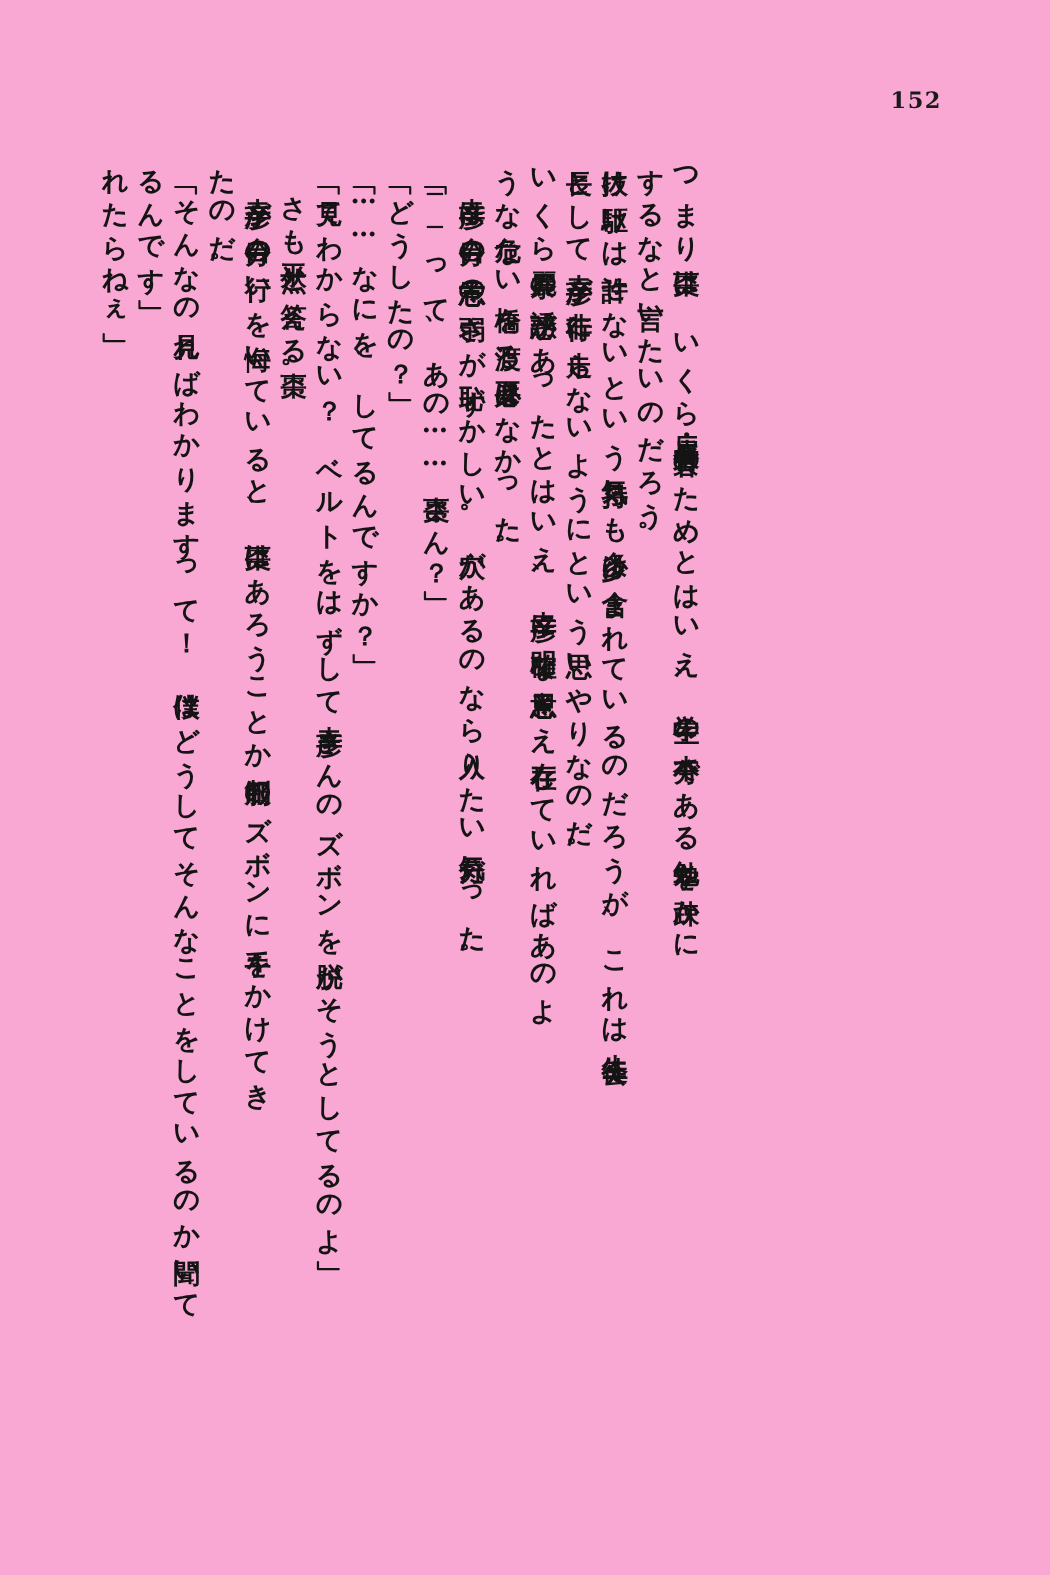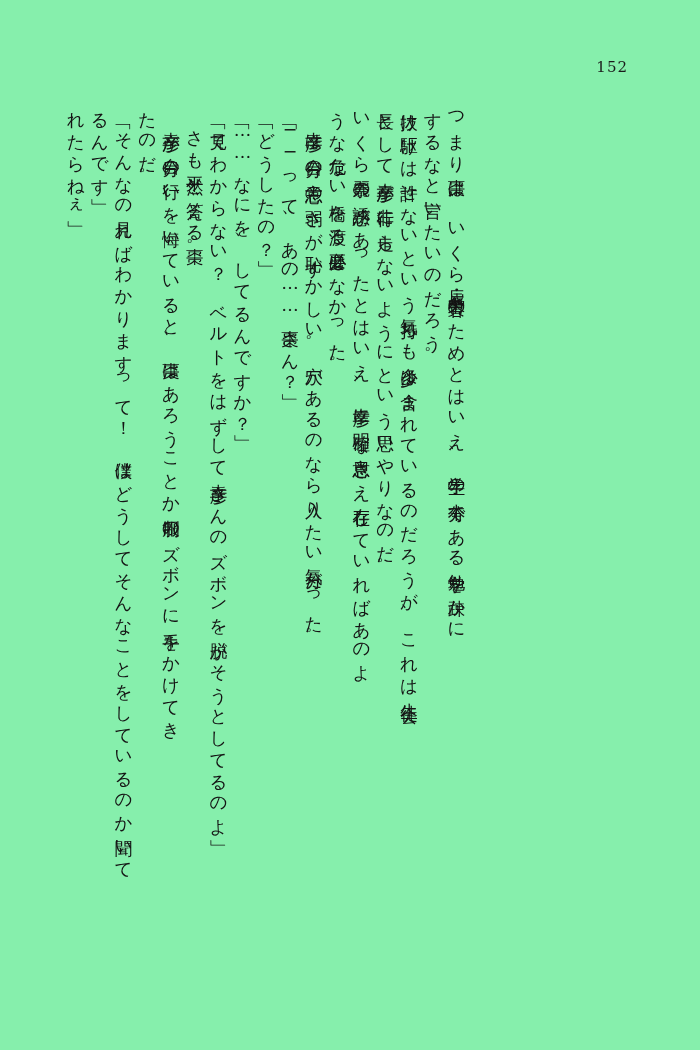--- a/index.html
+++ b/index.html
@@ -15,21 +15,22 @@
     color: #111111;
     overflow: hidden;
   }
 
   .page {
     position: absolute;
     left: 0;
     top: 0;
     width: 700px;
     height: 1050px;
-    background: #86efac;
+    background: #f9a8d4;
+    font-weight: bold;
   }
 
   .page-number {
     position: absolute;
     top: 58px;
     right: 72px;
     font-size: 15px;
     letter-spacing: 1px;
     color: #1a1a1a;
     font-family: "DejaVu Serif", "Liberation Serif", serif;

